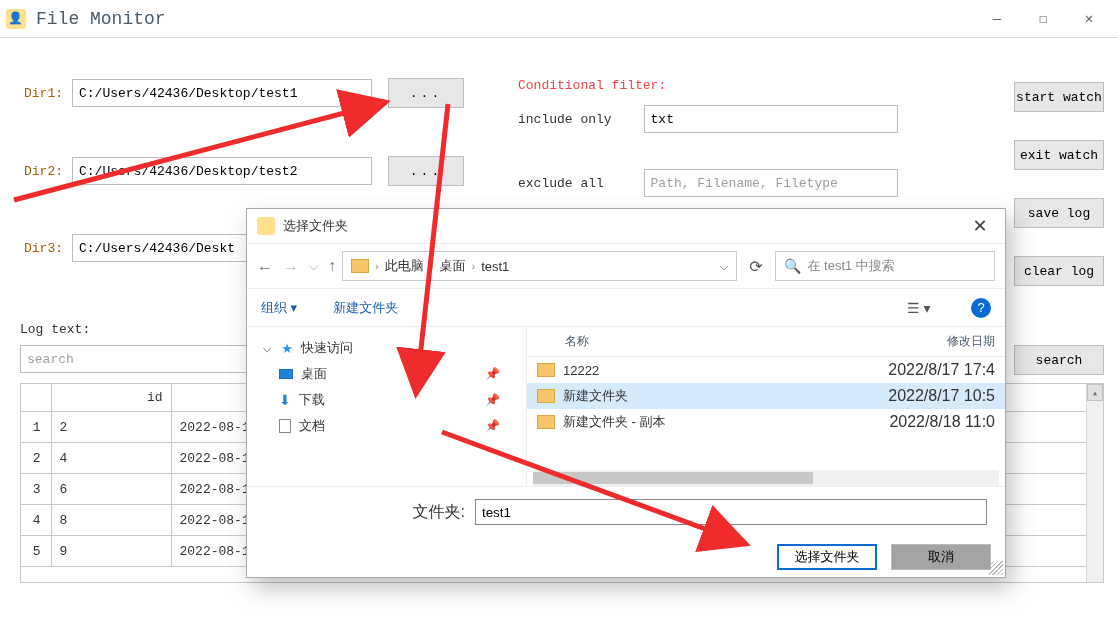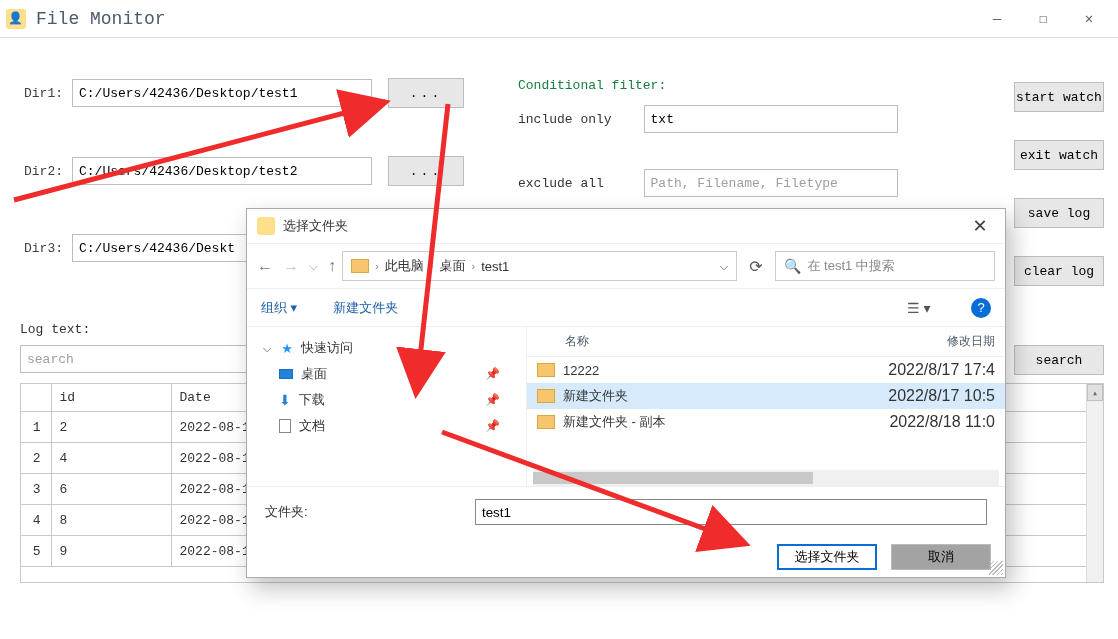--- a/index.html
+++ b/index.html
@@ -9,46 +9,46 @@
   .titlebar { height: 38px; border-bottom: 1px solid #ddd; display: flex; align-items: center; padding: 0 6px; background: #fff; }
   .titlebar .appicon { width: 20px; height: 20px; margin-right: 10px; background: #ffe08a; border-radius: 3px; display: flex; align-items: center; justify-content: center; font-size: 12px; }
   .titlebar .title { flex: 1; color: #4a5b6a; font-size: 18px; }
   .winbtns { display: flex; }
   .winbtn { width: 46px; height: 30px; display: flex; align-items: center; justify-content: center; color: #666; font-size: 14px; }
 
   
   .main { position: absolute; left: 0; right: 0; top: 38px; bottom: 0; }
 
   .row { display: flex; align-items: center; }
-  .lbl { width: 52px; text-align: left; padding-left: 4px; color: #404040; }
+  .lbl { width: 52px; text-align: left; padding-left: 4px; color: #a16207; }
   input.txt { border: 1px solid #bdbdbd; height: 28px; padding: 0 6px; font-family: inherit; font-size: 13px; background: #fff; }
   input.txt::placeholder { color: #9e9e9e; }
   .dirpath { width: 300px; }
   .btn { border: 1px solid #bdbdbd; background: #e7e7e7; height: 30px; display: inline-flex; align-items: center; justify-content: center; font-family: inherit; font-size: 13px; }
   .dotbtn { width: 76px; letter-spacing: 3px; margin-left: 16px; }
   .sidebtn { width: 90px; }
 
   .dirs { position: absolute; left: 20px; top: 40px; display: flex; flex-direction: column; gap: 48px; }
 
   .filterblock { position: absolute; left: 518px; top: 40px; width: 380px; }
-  .filterblock .labelline { margin-bottom: 12px; color: #15803d; }
+  .filterblock .labelline { margin-bottom: 12px; color: #ef4444; }
   .filterblock .line { display: flex; align-items: center; gap: 20px; margin-bottom: 36px; }
   .filterblock .line .l { width: 108px; }
   .filterblock input { width: 260px; }
 
   .sidebtns { position: absolute; right: 14px; top: 44px; display: flex; flex-direction: column; gap: 28px; }
 
   .logsection { position: absolute; left: 20px; right: 14px; top: 284px; bottom: 6px; }
   .loglabel { margin-bottom: 8px; }
   .searchrow { display: flex; gap: 10px; margin-bottom: 8px; }
   .searchrow input { flex: 1; }
 
   .tablewrap { border: 1px solid #c8c8c8; position: relative; height: 200px; overflow: hidden; background: #fff; }
   table { border-collapse: collapse; width: 100%; font-family: inherit; font-size: 13px; table-layout: fixed; }
-  th { border: 1px solid #c8c8c8; border-top: none; border-left: none; background: #fff; padding: 6px 8px; text-align: left; font-weight: normal; }
+  th { border: 1px solid #c8c8c8; border-top: none; border-left: none; background: #fff; padding: 6px 8px; text-align: right; font-weight: normal; }
   th:first-child, td:first-child { width: 30px; text-align: right; padding-right: 10px; }
   td { border: 1px solid #c8c8c8; border-top: none; border-left: none; padding: 6px 8px; white-space: nowrap; overflow: hidden; text-overflow: ellipsis; }
   .vscroll { position: absolute; right: 0; top: 0; bottom: 0; width: 17px; background: #f0f0f0; border-left: 1px solid #ddd; }
   .vscroll .thumbbtn { width: 100%; height: 17px; background: #e0e0e0; border: 1px solid #c0c0c0; display: flex; align-items: center; justify-content: center; font-size: 10px; color: #666; }
 
   
   .dialog { position: absolute; left: 246px; top: 208px; width: 760px; height: 370px; background: #fff; border: 1px solid #aaa; box-shadow: 6px 10px 22px rgba(0,0,0,0.25); font-family: "Microsoft YaHei", "Segoe UI", sans-serif; }
   .dlgtitle { height: 34px; display: flex; align-items: center; padding: 0 10px; }
   .dlgtitle .ico { width: 18px; height: 18px; background: #ffe08a; border-radius: 3px; margin-right: 8px; }
   .dlgtitle .t { flex: 1; font-size: 13px; color: #333; }
@@ -85,21 +85,21 @@
   .fphdr .datecol { width: 120px; text-align: right; }
   .fpitem { display: flex; align-items: center; padding: 4px 10px; font-size: 13px; }
   .fpitem .ficn { width: 18px; height: 14px; background: #f7c66c; border: 1px solid #d6a93f; margin-right: 8px; }
   .fpitem .fname { flex: 1; }
   .fpitem .fdate { width: 120px; text-align: right; font-size: 16px; color: #333; white-space: nowrap; overflow: hidden; }
   .fpitem.sel { background: #d6eafc; }
   .fphscroll { position: absolute; left: 6px; right: 6px; bottom: 0; height: 16px; background: #f0f0f0; }
   .fphscroll .thumb { position: absolute; left: 0; width: 60%; top: 2px; bottom: 2px; background: #c8c8c8; }
 
   .folderrow { height: 50px; display: flex; align-items: center; padding: 0 18px; gap: 10px; }
-  .folderrow .flabel { width: 200px; font-size: 13px; }
+  .folderrow .flabel { width: 200px; text-align: right; font-size: 16px; }
   .folderrow input { flex: 1; border: 1px solid #888; height: 26px; padding: 0 6px; font-family: "Microsoft YaHei", sans-serif; }
 
   .dlgbtns { height: 40px; display: flex; align-items: center; justify-content: flex-end; padding: 0 14px; gap: 14px; }
   .dlgbtn { width: 100px; height: 26px; border: 1px solid #bbb; background: #a3a3a3; display: inline-flex; align-items: center; justify-content: center; font-size: 13px; }
   .dlgbtn.primary { border: 2px solid #0a6dd6; background: #fff; }
   .resizegrip { position: absolute; right: 2px; bottom: 2px; width: 14px; height: 14px; background: repeating-linear-gradient(135deg, #bbb 0 1px, transparent 1px 3px); }
 
   
   .arrows { position: absolute; left: 0; top: 0; width: 100%; height: 100%; pointer-events: none; z-index: 999; }
 </style>

